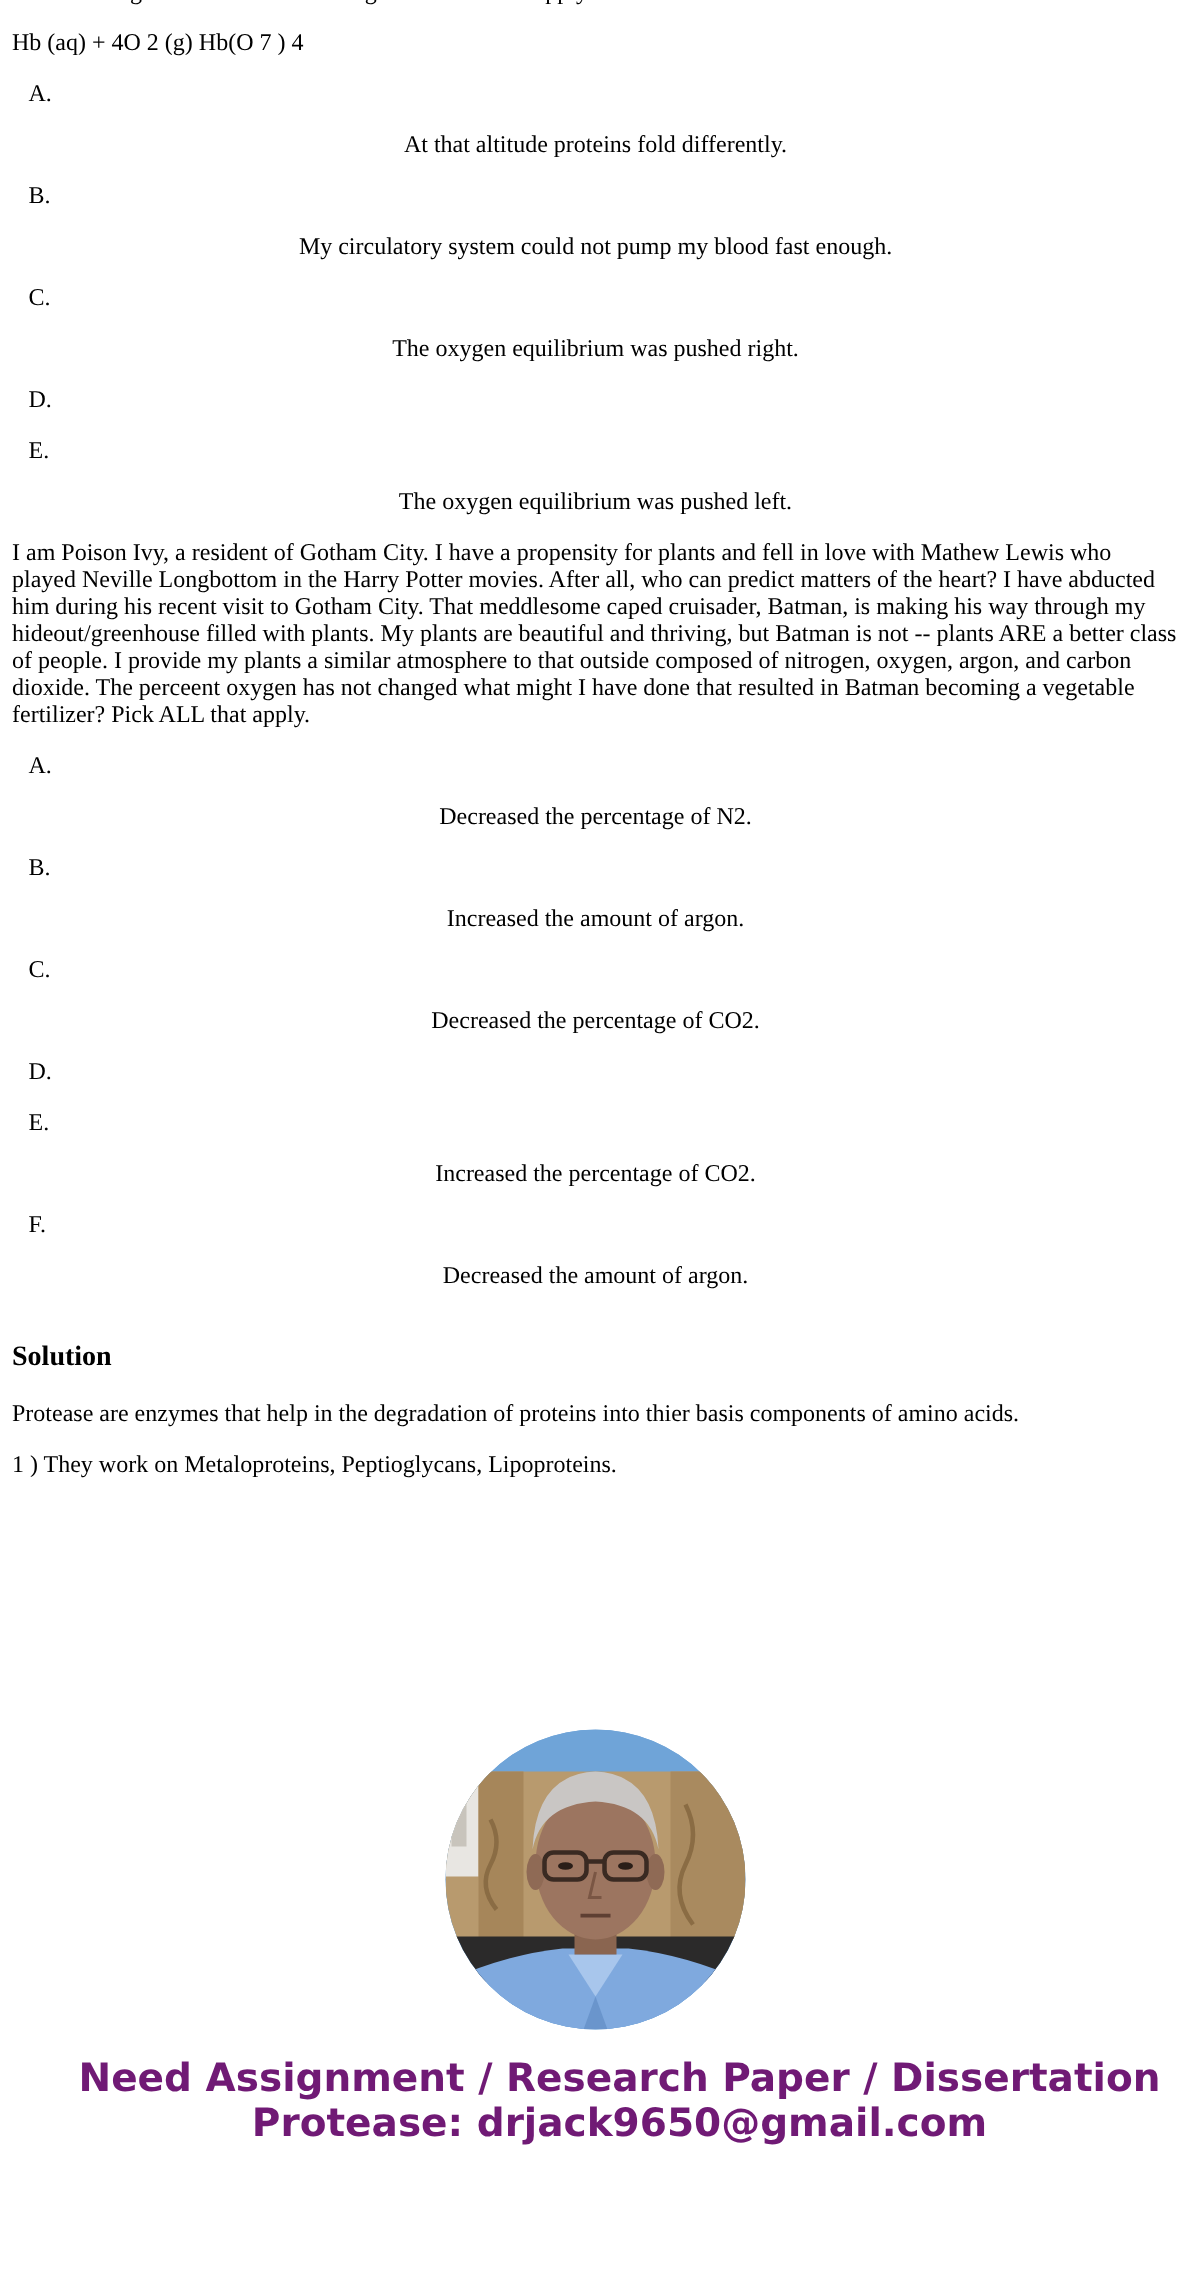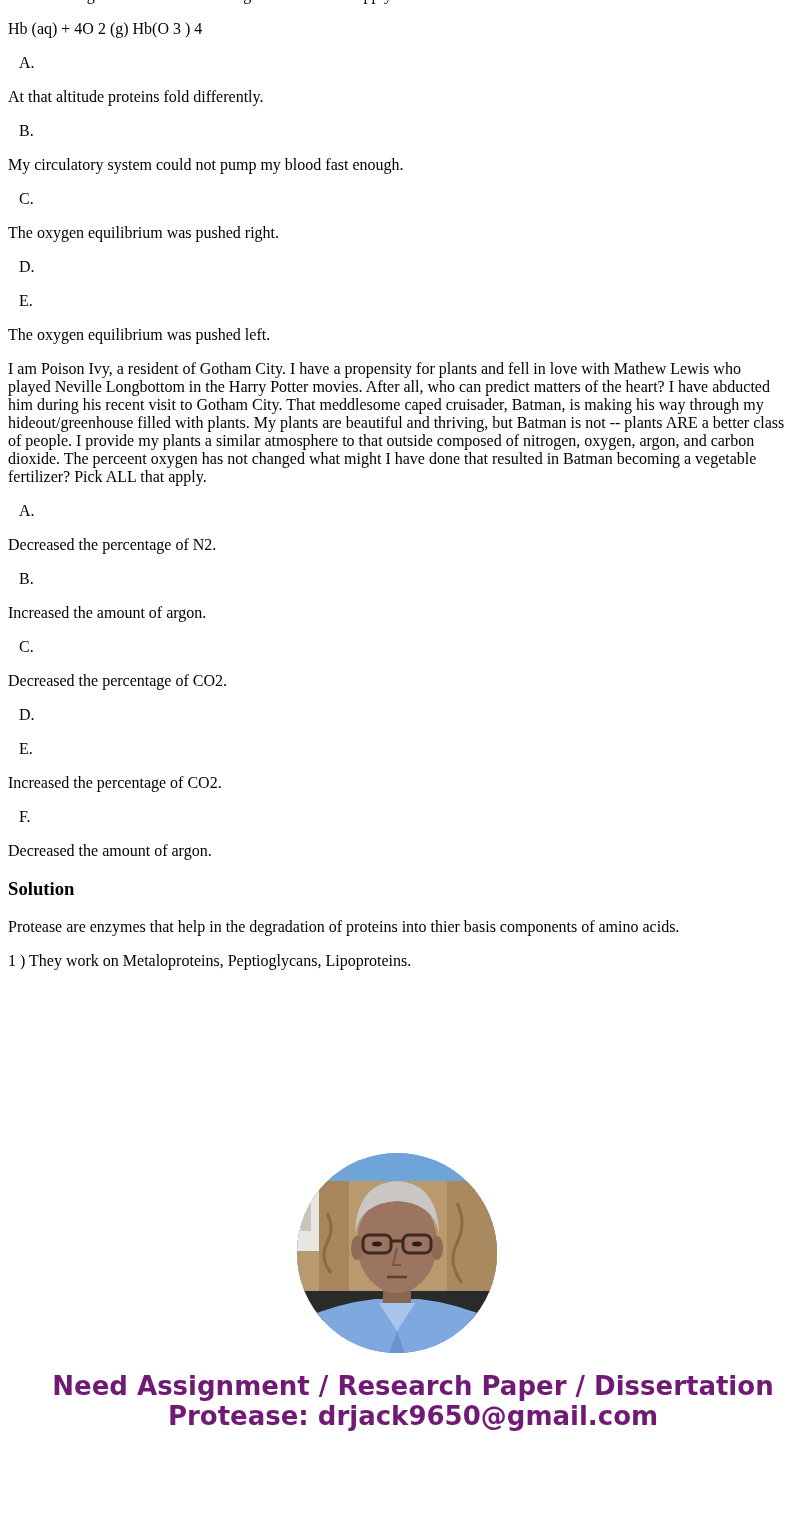--- a/index.html
+++ b/index.html
@@ -30,25 +30,26 @@
       margin: 0;
       white-space: nowrap;
       overflow: hidden;
     }
     .option-letter {
       margin: 0 0 16px 0;
       padding-left: 11px;
     }
     .option-text {
       margin: 0 0 16px 0;
+      text-align: center;
     }
     h3.solution-heading {
       font-size: 18.7px;
       font-weight: bold;
-      margin: 18px 0 18px 0;
+      margin: 34px 0 18px 0;
       line-height: 22px;
     }
     .avatar-wrap {
       position: absolute;
       left: 297px;
       top: 1153px;
       width: 200px;
       height: 200px;
       border-radius: 50%;
       overflow: hidden;
@@ -69,21 +70,21 @@
       padding-left: 16px;
     }
     .promo div { margin: 0; }
   </style>
 </head>
 <body>
 
 <div class="page">
 
   <p class="cutoff-line">Damn hemoglobin! What went wrong? Pick ALL that apply.</p>
-  <p style="margin-top:16px">Hb (aq) + 4O 2 (g) Hb(O 3 ) 4</p>
+  <p style="margin-top:16px">Hb (aq) + 4O 2 (g) Hb(O 7 ) 4</p>
 
   <div>
     <p class="option-letter">A.</p>
     <p class="option-text">At that altitude proteins fold differently.</p>
     <p class="option-letter">B.</p>
     <p class="option-text">My circulatory system could not pump my blood fast enough.</p>
     <p class="option-letter">C.</p>
     <p class="option-text">The oxygen equilibrium was pushed right.</p>
     <p class="option-letter">D.</p>
     <p class="option-letter">E.</p>

